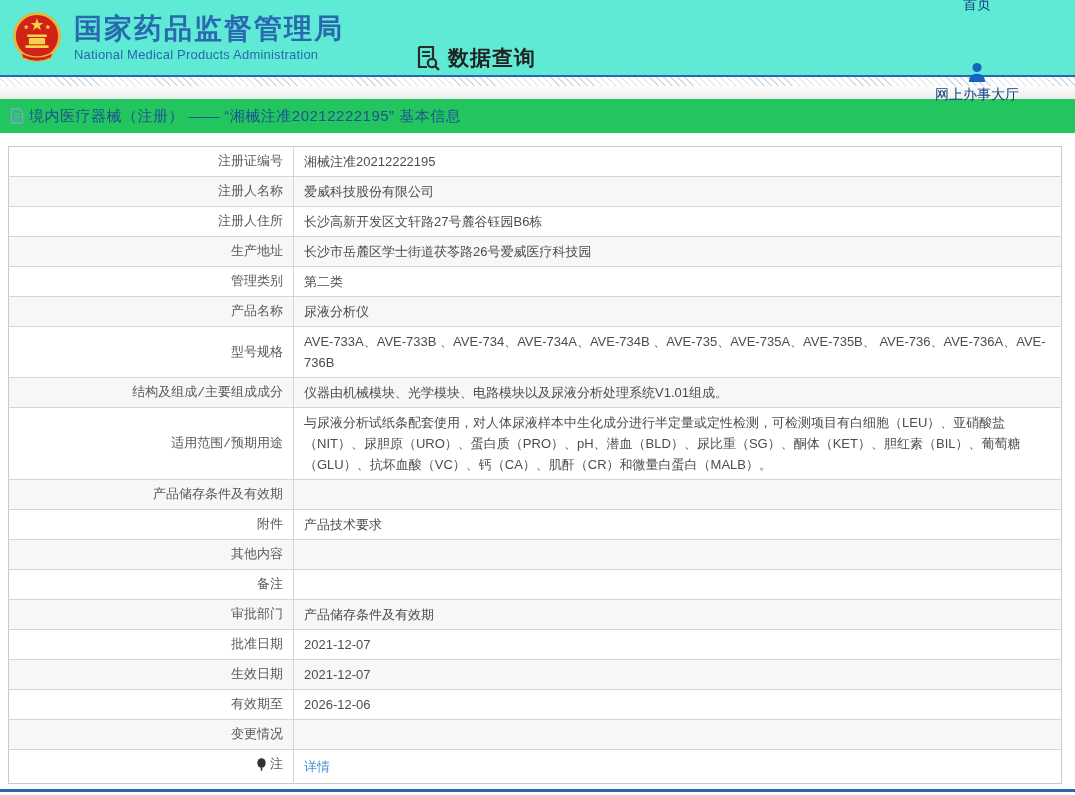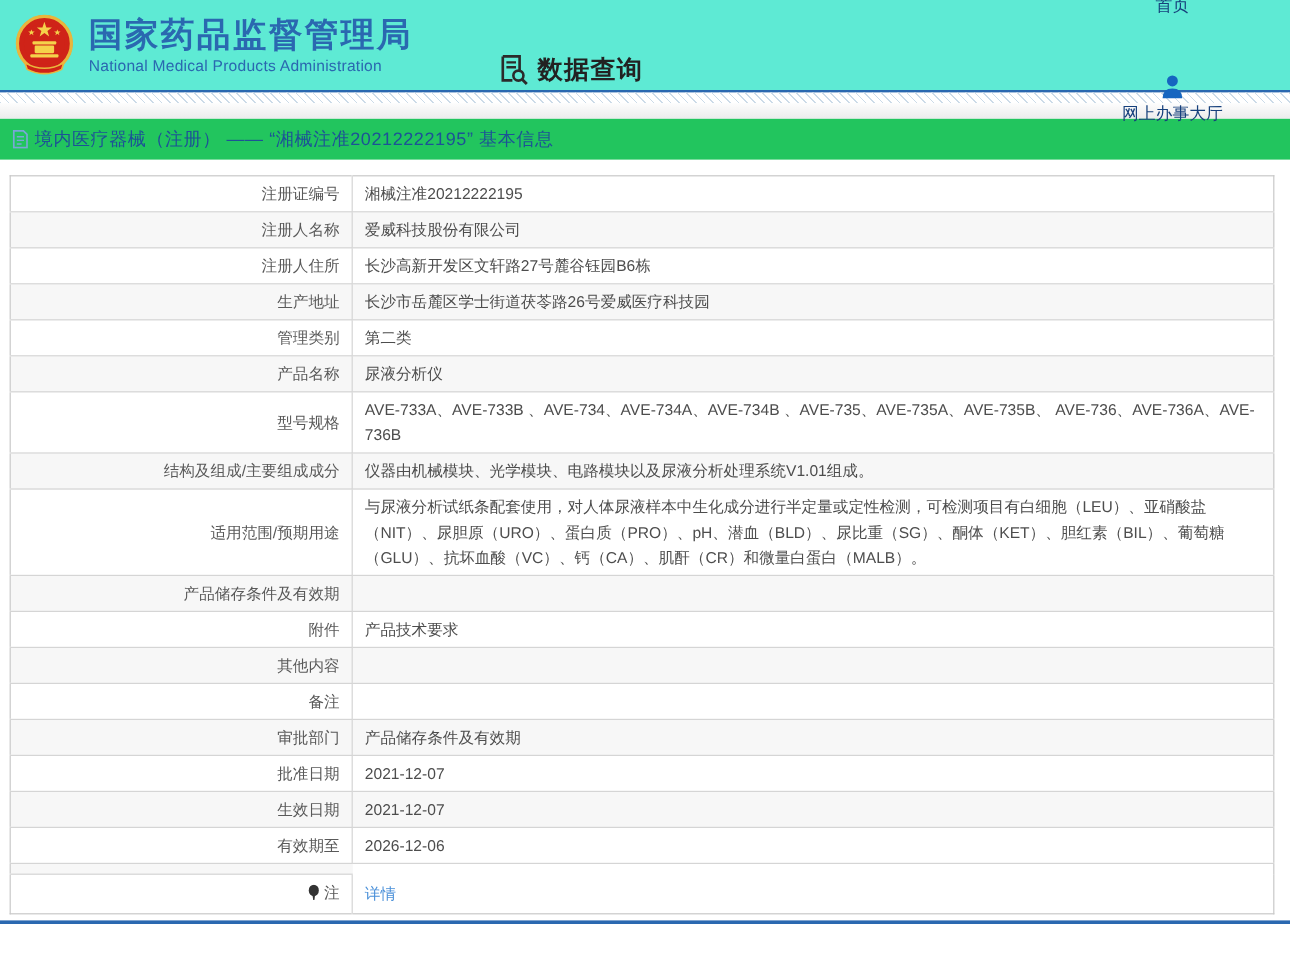--- a/index.html
+++ b/index.html
@@ -33,21 +33,21 @@
   .page-title { font-size:15px; color:#1d5296; letter-spacing:0.5px; }
 
   
   .table-wrap { margin:13px 13px 0 8px; }
   .itable { display:table; width:1054px; border-collapse:collapse; border:1px solid #c9c9c9; }
   .trow { display:table-row; }
   .trow:nth-child(even) .cell { background:#f7f7f7; }
   .cell { display:table-cell; vertical-align:middle; font-size:13px; line-height:21px;
           padding:4px 10px; border-bottom:1px solid #d5d5d5; }
   .trow:last-child .cell { border-bottom:none; }
-  .cell.label { width:285px; text-align:right; color:#595959; border-right:1px solid #d5d5d5; }
+  .cell.label { width:285px; text-align:right; color:#595959; border-right:1px solid #d5d5d5;font-family:Liberation Mono, monospace; }
   .cell.value { text-align:left; color:#4d4d4d; }
   .note-label { display:inline-flex; align-items:center; gap:3px; }
   .details-link { color:#4a90d9; text-decoration:none; cursor:pointer; }
 
   .blue-line-bottom { height:3px; background:#2a68b0; margin-top:5px; }
 </style>
 </head>
 <body>
 
 <div class="header">
@@ -174,20 +174,21 @@
       </div>
     <div class="trow">
         <div class="cell label">生效日期</div>
         <div class="cell value">2021-12-07</div>
       </div>
     <div class="trow">
         <div class="cell label">有效期至</div>
         <div class="cell value">2026-12-06</div>
       </div>
     <div class="trow">
+        <div class="cell label">变更情况</div>
         <div class="cell value"></div>
       </div>
     <div class="trow">
       <div class="cell label">
         <span class="note-label">
           <svg width="11" height="14" viewBox="0 0 11 14">
             <ellipse cx="5.5" cy="5" rx="4.2" ry="4.8" fill="#333"></ellipse>
             <path d="M4.5 9.5 L5 13 L6 13 L6.5 9.5 Z" fill="#333"></path>
           </svg>
           <span>注</span>

